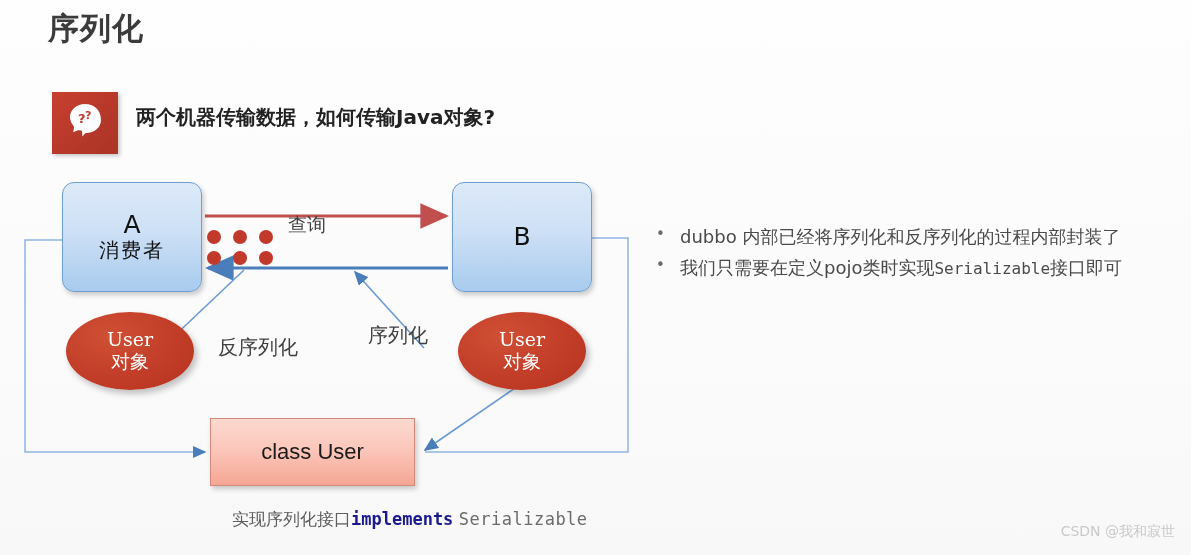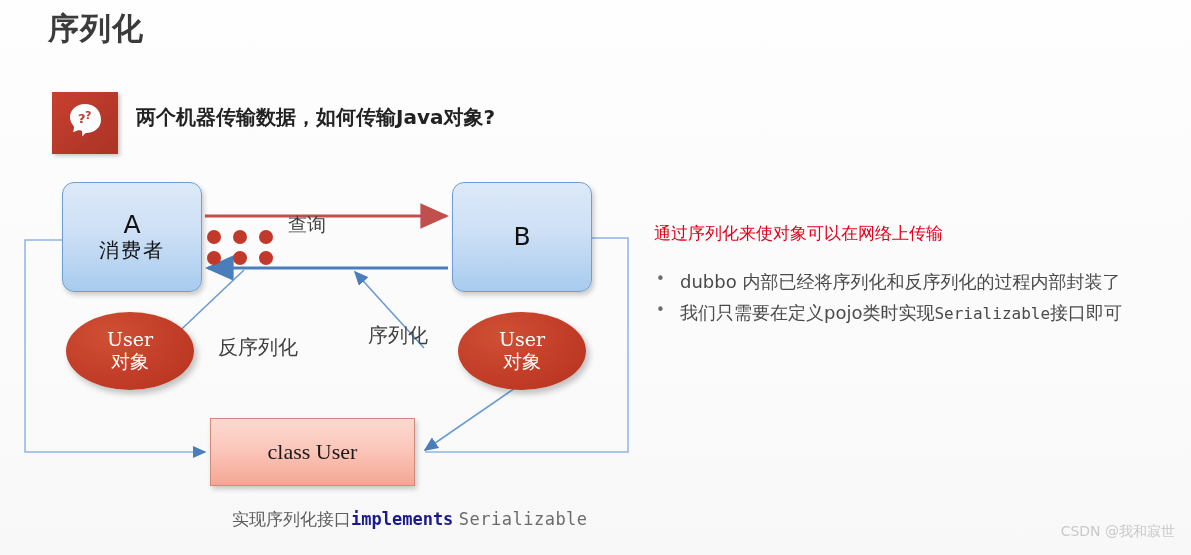--- a/index.html
+++ b/index.html
@@ -102,21 +102,21 @@
   }
   .ellipse-node .line1 { font-size: 19px; line-height: 1.1; }
   .ellipse-node .line2 { font-size: 19px; line-height: 1.2; }
 
   .class-node {
     border: 1px solid #d08a7b;
     background: linear-gradient(180deg, #fbd9d0 0%, #fbc7bb 45%, #f5a694 100%);
     box-shadow: 2px 3px 5px rgba(0,0,0,0.20);
     color: #1a1a1a;
     font-size: 22px;
-    font-family: Liberation Serif, serif;
+    font-family: Liberation Sans, sans-serif;
   }
 
   .edge-label {
     position: absolute;
     color: #404040;
     font-family: "DejaVu Sans", sans-serif;
     white-space: nowrap;
     margin-top: 22px;
   }
 
@@ -275,21 +275,20 @@
 
     <div class="edge-label" style="left:368px; top:140px; font-size:20px;">序列化</div>
 
     <div class="caption" style="left:232px; top:348px;">
       <span>实现序列化接口</span><span class="kw">implements</span>
       <span class="mono">Serializable</span>
     </div>
   </div>
 
   <div id="right-panel">
-    <div class="headline">通过序列化来使对象可以在网络上传输</div>
     <ul class="bullet-list">
       <li class="bullet-item">
         <span>dubbo 内部已经将序列化和反序列化的过程内部封装了</span>
       </li>
       <li class="bullet-item">
         <span>我们只需要在定义pojo类时实现</span><span class="mono">Serializable</span><span>接口即可</span>
       </li>
     </ul>
   </div>
 

